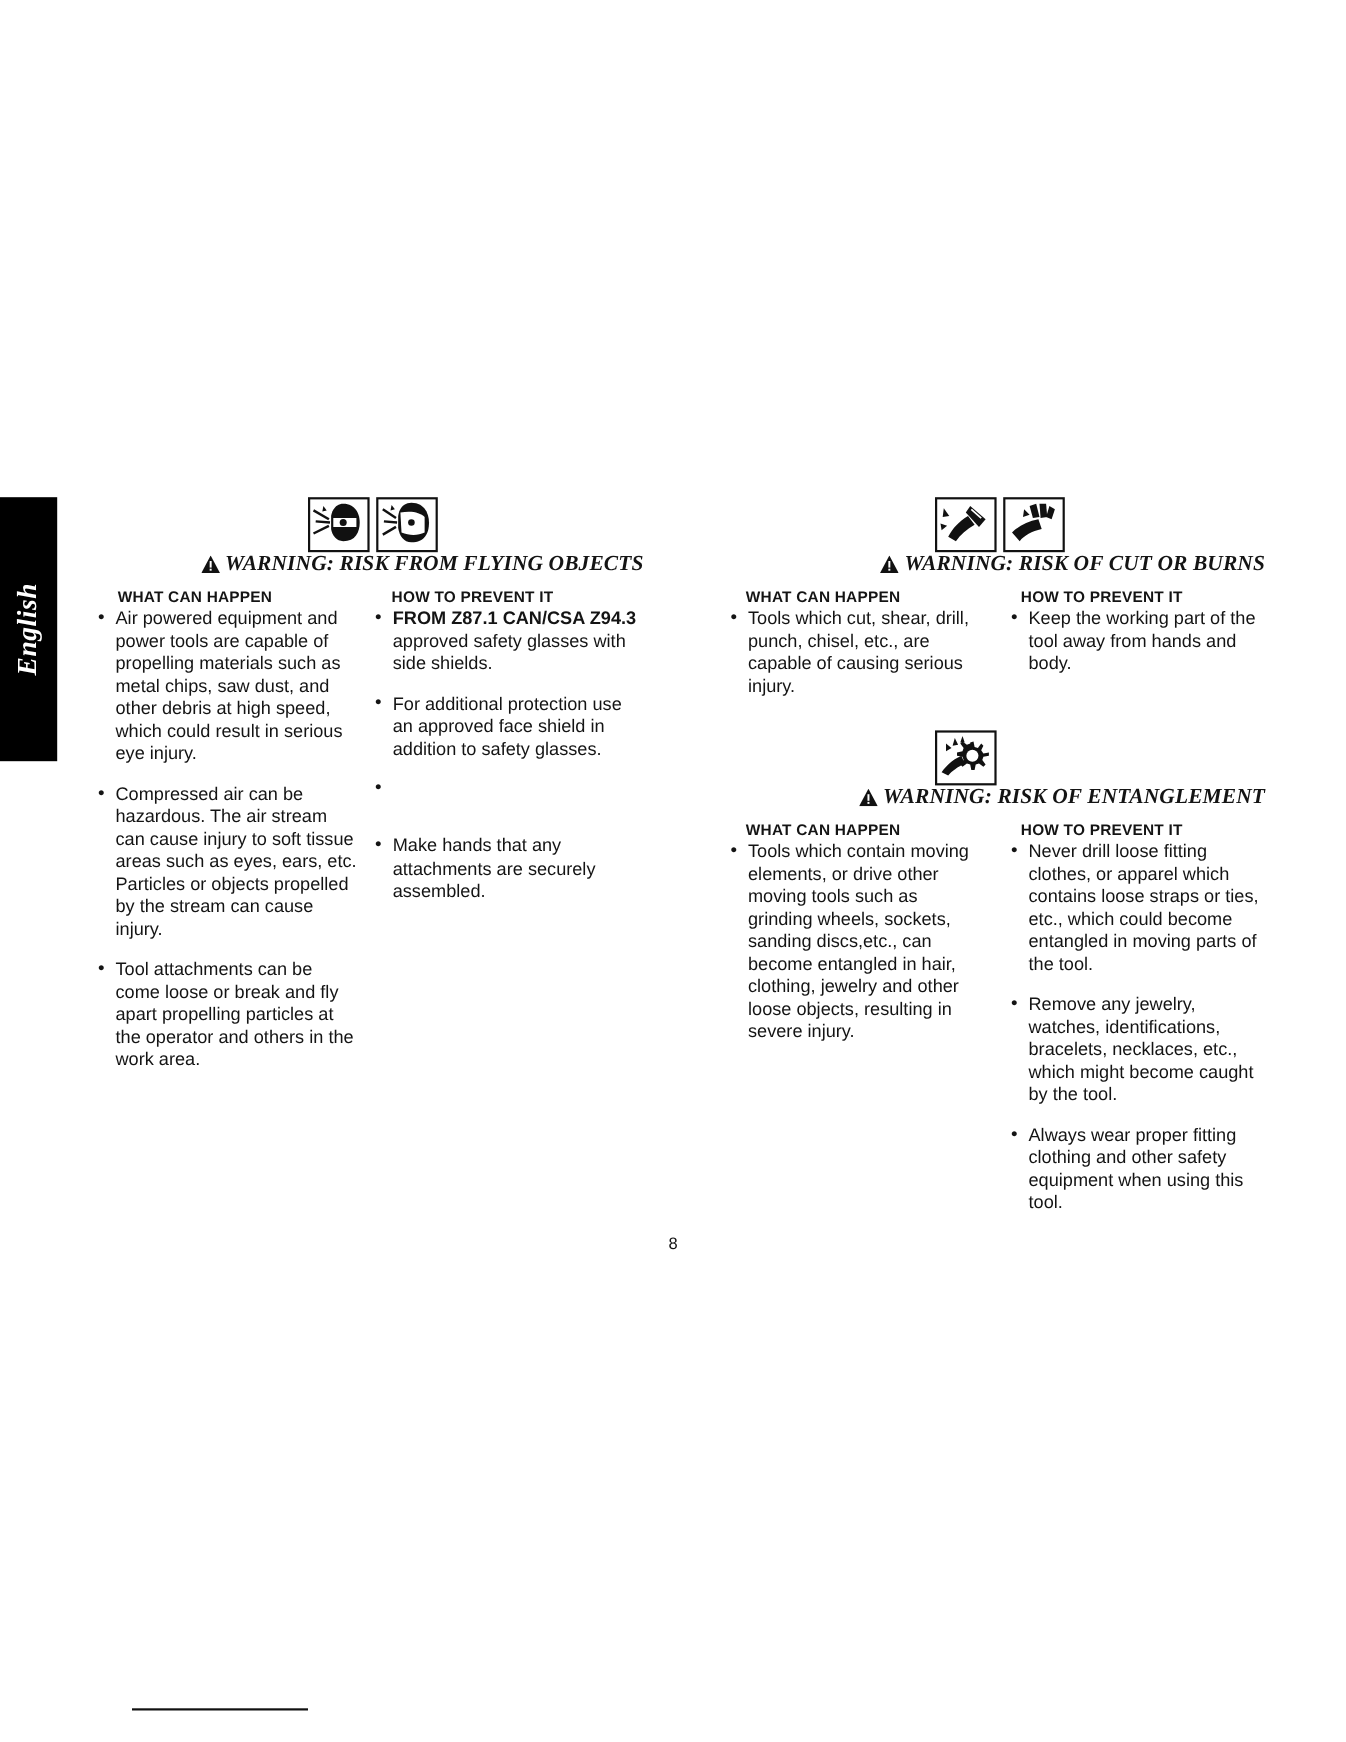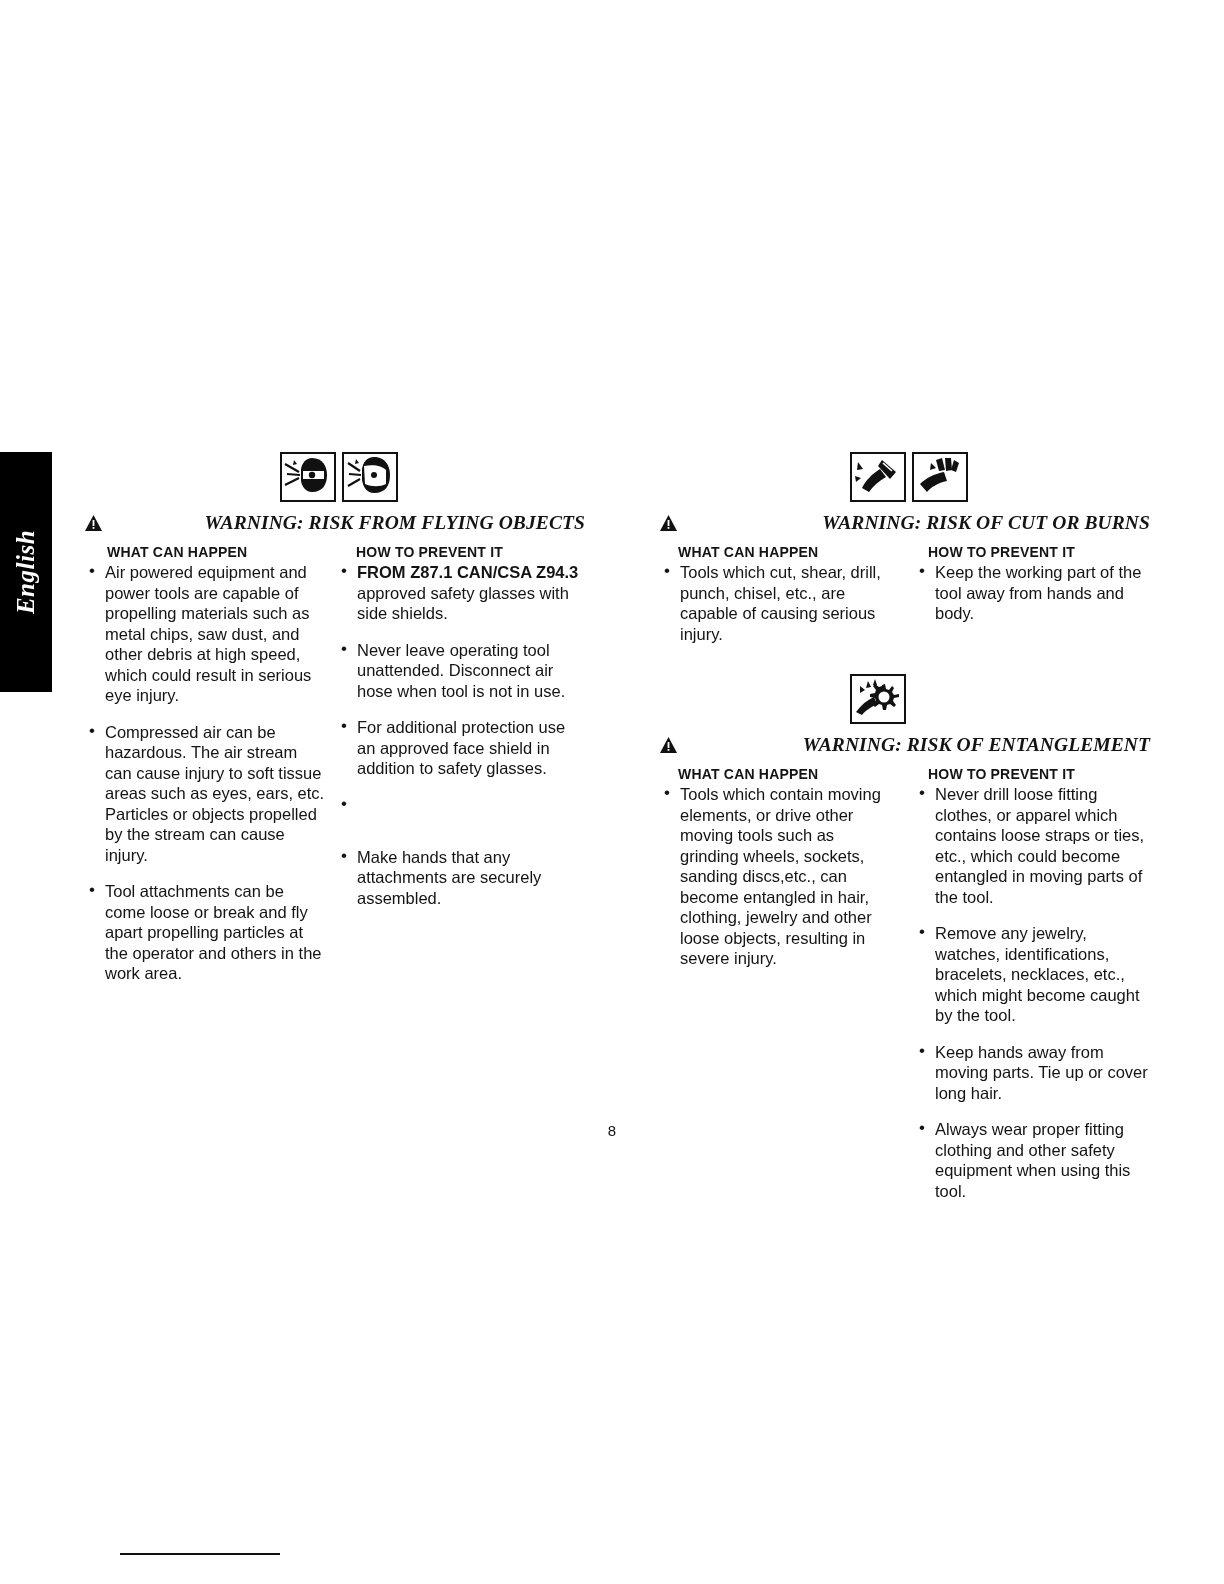--- a/index.html
+++ b/index.html
@@ -86,23 +86,22 @@
     background: #fff;
     position: relative;
     overflow: hidden;
   }
   .picto svg { display: block; }
 
   
   .warn-line {
     display: flex;
     align-items: center;
-    justify-content: space-between;
+    justify-content: flex-end;
     gap: 5px;
-    margin-top: 10px;
   }
   .warn-tri {
     flex: 0 0 auto;
     line-height: 0;
   }
   .warn-text {
     font-family: "Liberation Serif", serif;
     font-style: italic;
     font-weight: bold;
     font-size: 19.5px;
@@ -229,21 +228,20 @@
       <div class="cell" style="width:252px; padding-right:10px;">
         <ul class="bullets">
           <li>Air powered equipment and power tools are capable of propelling materials such as metal chips, saw dust, and other debris at high speed, which could result in serious eye injury.</li>
           <li>Compressed air can be hazardous. The air stream can cause injury to soft tissue areas such as eyes, ears, etc. Particles or objects propelled by the stream can cause injury.</li>
           <li>Tool attachments can be come loose or break and fly apart propelling particles at the operator and others in the work area.</li>
         </ul>
       </div>
       <div class="cell" style="width:248px;">
         <ul class="bullets">
           <li><b>FROM Z87.1</b> <b>CAN/CSA Z94.3</b><span> approved safety glasses with side shields.</span></li>
-          <li>Never leave operating tool unattended. Disconnect air hose when tool is not in use.</li>
           <li>For additional protection use an approved face shield in addition to safety glasses.</li>
           <li class="spacer-li" style="padding:0;margin:0;list-style:none;"></li>
           <li>Make hands that any attachments are securely assembled.</li>
         </ul>
       </div>
     </div>
   </div>
 
   <div class="col-right">
 
@@ -332,21 +330,20 @@
       <div class="two-col">
         <div class="cell" style="width:245px; padding-right:10px;">
           <ul class="bullets">
             <li>Tools which contain moving elements, or drive other moving tools such as grinding wheels, sockets, sanding discs,etc., can become entangled in hair, clothing, jewelry and other loose objects, resulting in severe injury.</li>
           </ul>
         </div>
         <div class="cell" style="width:245px; padding-left:10px;">
           <ul class="bullets">
             <li>Never drill loose fitting clothes, or apparel which contains loose straps or ties, etc., which could become entangled in moving parts of the tool.</li>
             <li>Remove any jewelry, watches, identifications, bracelets, necklaces, etc., which might become caught by the tool.</li>
-            <li>Keep hands away from moving parts. Tie up or cover long hair.</li>
             <li>Always wear proper fitting clothing and other safety equipment when using this tool.</li>
           </ul>
         </div>
       </div>
     </div>
   </div>
 
   <div class="page-number">8</div>
   <div class="bottom-rule"></div>
 </div>

